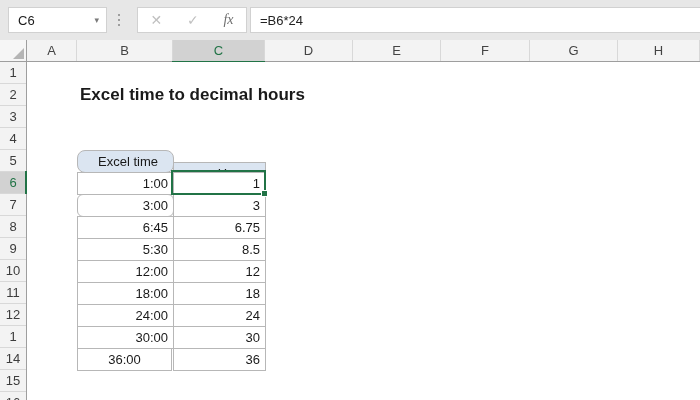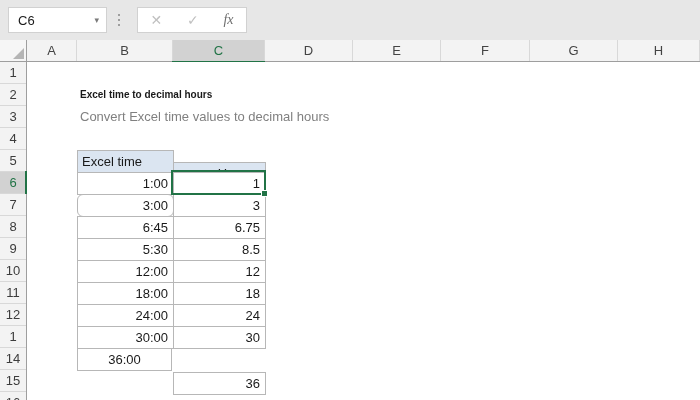--- a/index.html
+++ b/index.html
@@ -51,33 +51,33 @@
     position:absolute; left:0; width:26px; height:22px; box-sizing:border-box;
     border-bottom:1px solid #d8d8d8; color:#3c3c3c;
     display:flex; align-items:center; justify-content:center;
   }
   .rowh.sel { background:#d2d2d2; color:#217346; }
   .row-rightbar { position:absolute; top:-1px; bottom:-1px; right:-1px; width:2px; background:#217346; }
   
   #canvas { position:absolute; left:27px; top:62px; width:673px; height:338px; background:#fff; }
   #sheet-title {
     position:absolute; left:53px; top:22px; height:22px; line-height:22px;
-    font-weight:bold; font-size:10px; white-space:nowrap;
+    font-weight:bold; font-size:17px; white-space:nowrap;
   }
   #sheet-subtitle {
     position:absolute; left:53px; top:44px; height:22px; line-height:22px;
     color:#808080; white-space:nowrap;
   }
   #datatable { position:absolute; left:50px; top:88px; width:189px; height:221px; }
   .tcell {
     position:absolute; box-sizing:border-box; height:23px; line-height:21px;
     border:1px solid #b7b7b7; background:#fff; padding:0 5px; white-space:nowrap;
   }
   .tcell.head { background:#dbe5f1; }
-  .tcell.head.c0 { text-align:left; padding-left:4px; }
+  .tcell.head.c0 { text-align:left; padding-left:20px;border-radius:8px; }
   .tcell.head.c1 { text-align:center; }
   .tcell.data { text-align:right; }
   
   #selection {
     position:absolute; left:144px; top:108px; width:95px; height:25px;
     border:2px solid #217346; box-sizing:border-box; z-index:3; pointer-events:none;
   }
   #fill-handle {
     position:absolute; right:-4px; bottom:-4px; width:7px; height:7px;
     background:#217346; border:1px solid #fff; box-sizing:border-box; pointer-events:auto;
@@ -96,20 +96,21 @@
     <div id="dots">
         <i></i>
         <i></i>
         <i></i>
       </div>
     <div class="fbox" id="fxbox">
       <span class="dim-ico">✕</span>
       <span class="dim-ico">✓</span>
       <span class="fx-ico">fx</span>
     </div>
+    <div class="fbox" id="formulabox">=B6*24</div>
   </div>
 
   <div id="corner">
     <div class="corner-tri"></div>
   </div>
 
   <div id="colheaders">
       <div class="colh" style="left: 0px; width: 50px;">A</div>
       <div class="colh" style="left: 50px; width: 96px;">B</div>
       <div class="colh sel" style="left: 146px; width: 92px;">C<div class="col-underline"></div></div>
@@ -133,41 +134,40 @@
       <div class="rowh" style="top: 220px;">11</div>
       <div class="rowh" style="top: 242px;">12</div>
       <div class="rowh" style="top: 264px;">1</div>
       <div class="rowh" style="top: 286px;">14</div>
       <div class="rowh" style="top: 308px;">15</div>
       <div class="rowh" style="top: 330px;">16</div>
     </div>
 
   <div id="canvas">
     <div id="sheet-title">Excel time to decimal hours</div>
-    <div id="sheet-subtitle">Convert Excel time values to decimal hours</div>
     <div id="datatable">
         <div class="tcell head c0" style="left: 0px; top: 0px; width: 97px;">Excel time</div>
         <div class="tcell head c1" style="left: 96px; top: 12px; width: 93px; padding-left: 36px;">Hours</div>
         <div class="tcell data c0" style="left: 0px; top: 22px; width: 97px;">1:00</div>
         <div class="tcell data c1" style="left: 96px; top: 22px; width: 93px;">1</div>
         <div class="tcell data c0" style="left: 0px; top: 44px; width: 97px; border-radius: 6px;">3:00</div>
         <div class="tcell data c1" style="left: 96px; top: 44px; width: 93px;">3</div>
         <div class="tcell data c0" style="left: 0px; top: 66px; width: 97px;">6:45</div>
         <div class="tcell data c1" style="left: 96px; top: 66px; width: 93px;">6.75</div>
         <div class="tcell data c0" style="left: 0px; top: 88px; width: 97px;">5:30</div>
         <div class="tcell data c1" style="left: 96px; top: 88px; width: 93px;">8.5</div>
         <div class="tcell data c0" style="left: 0px; top: 110px; width: 97px;">12:00</div>
         <div class="tcell data c1" style="left: 96px; top: 110px; width: 93px;">12</div>
         <div class="tcell data c0" style="left: 0px; top: 132px; width: 97px;">18:00</div>
         <div class="tcell data c1" style="left: 96px; top: 132px; width: 93px;">18</div>
         <div class="tcell data c0" style="left: 0px; top: 154px; width: 97px;">24:00</div>
         <div class="tcell data c1" style="left: 96px; top: 154px; width: 93px;">24</div>
         <div class="tcell data c0" style="left: 0px; top: 176px; width: 97px;">30:00</div>
         <div class="tcell data c1" style="left: 96px; top: 176px; width: 93px;">30</div>
         <div class="tcell data c0" style="left: 0px; top: 198px; width: 95px; text-align: center;">36:00</div>
-        <div class="tcell data c1" style="left: 96px; top: 198px; width: 93px; margin-top: 24px;">36</div>
+        <div class="tcell data c1" style="left: 96px; top: 198px; width: 93px;">36</div>
       </div>
     <div id="selection">
       <div id="fill-handle"></div>
     </div>
   </div>
 
 </div>
 
 </body></html>

